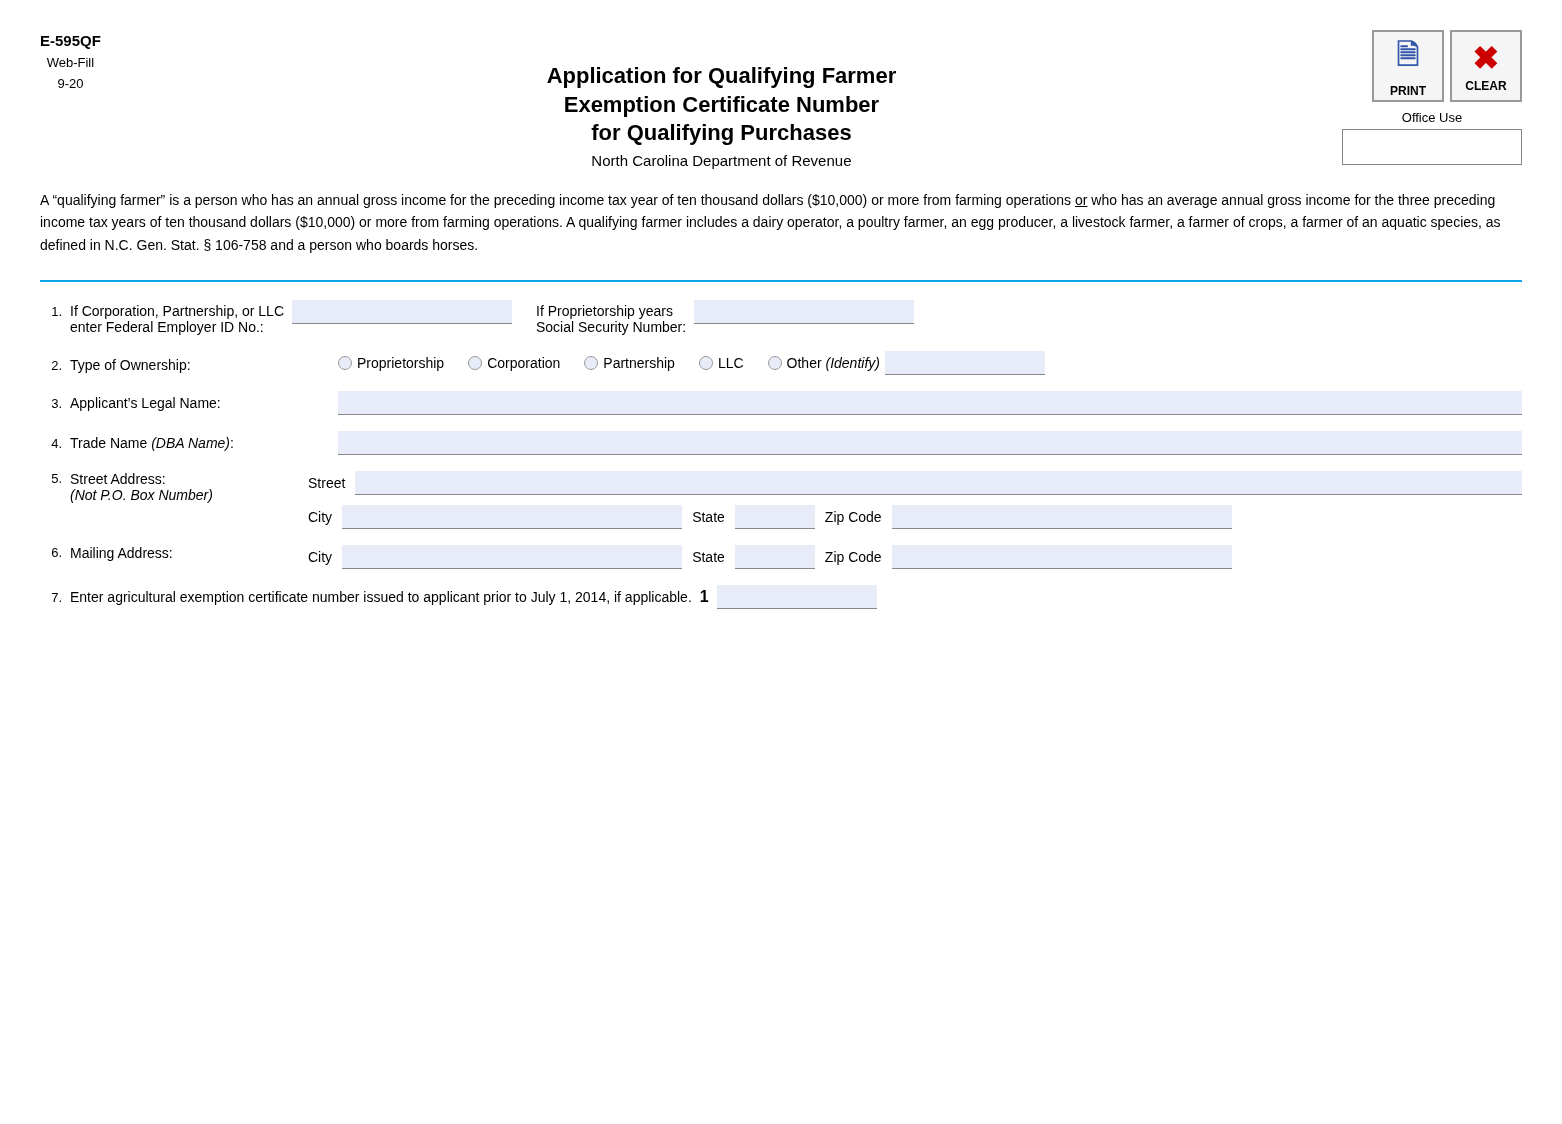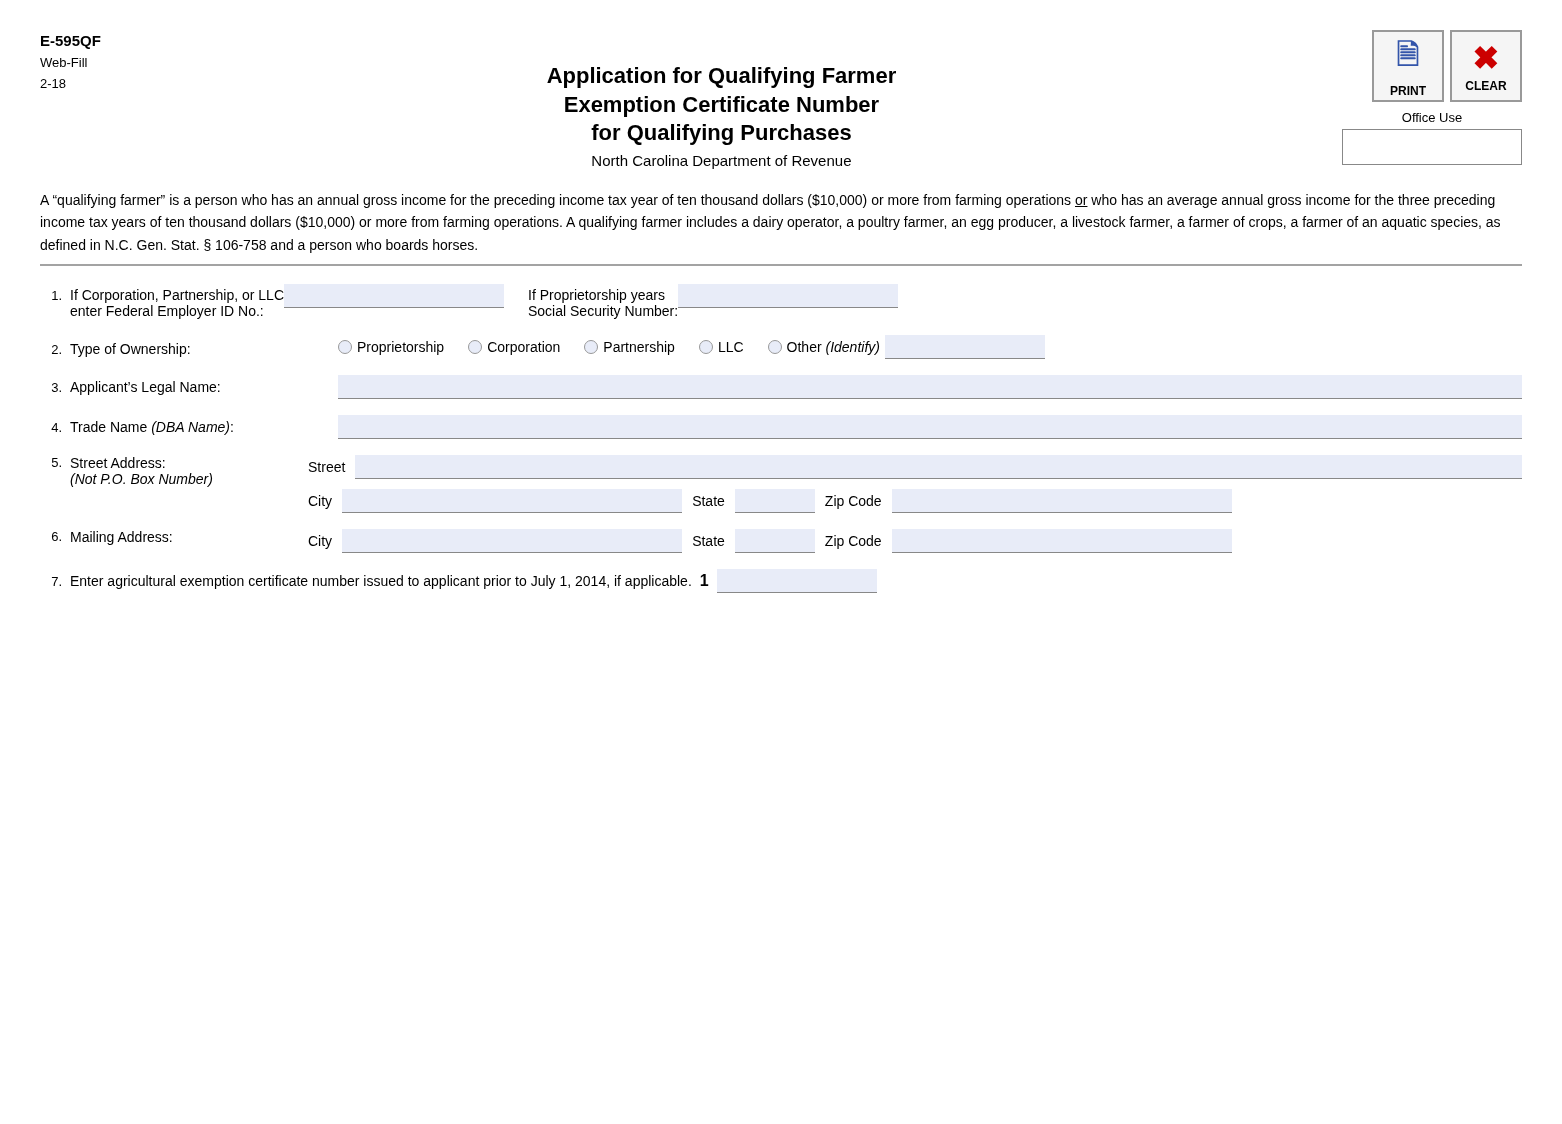--- a/index.html
+++ b/index.html
@@ -16,20 +16,21 @@
       display: flex;
       justify-content: space-between;
       align-items: flex-start;
       margin-bottom: 20px;
     }
 
     .form-id {
       font-weight: bold;
       font-size: 15px;
       line-height: 1.4;
+      text-align: center;
     }
     .form-id .sub {
       font-weight: normal;
       font-size: 13px;
     }
 
     .title-block {
       text-align: center;
       flex: 1;
       padding: 0 30px;
@@ -94,22 +95,22 @@
       width: 180px;
       height: 36px;
       border: 1px solid #888;
       background: #fff;
     }
 
     .description-text {
       font-size: 14px;
       line-height: 1.6;
       margin-bottom: 18px;
-      border-bottom: 2px solid #a3a3a3;
-      padding-bottom: 8px;
+      border-bottom: 2px solid #0ea5e9;
+      padding-bottom: 24px;
     }
     .description-text u { text-decoration: underline; }
 
     .form-body {
       margin-top: 10px;
     }
 
     .form-row {
       display: flex;
       align-items: baseline;
@@ -146,20 +147,21 @@
     .row1-group {
       display: flex;
       align-items: baseline;
       gap: 24px;
       flex: 1;
     }
 
     .row1-sub {
       display: flex;
       align-items: baseline;
+      gap: 8px;
     }
 
     .row2-options {
       display: flex;
       align-items: center;
       gap: 24px;
       flex-wrap: wrap;
     }
 
     .ownership-option {
@@ -217,21 +219,21 @@
       font-size: 14px;
     }
   </style>
 </head>
 <body>
 
 <div class="header-section">
   <div class="form-id">
     <span>E-595QF</span><br>
     <span class="sub">Web-Fill</span><br>
-    <span class="sub">2-18</span>
+    <span class="sub">9-20</span>
   </div>
 
   <div class="title-block">
     <h1>
       <span>Application for Qualifying Farmer</span><br>
       <span>Exemption Certificate Number</span><br>
       <span>for Qualifying Purchases</span>
     </h1>
     <div class="subtitle">North Carolina Department of Revenue</div>
   </div>

